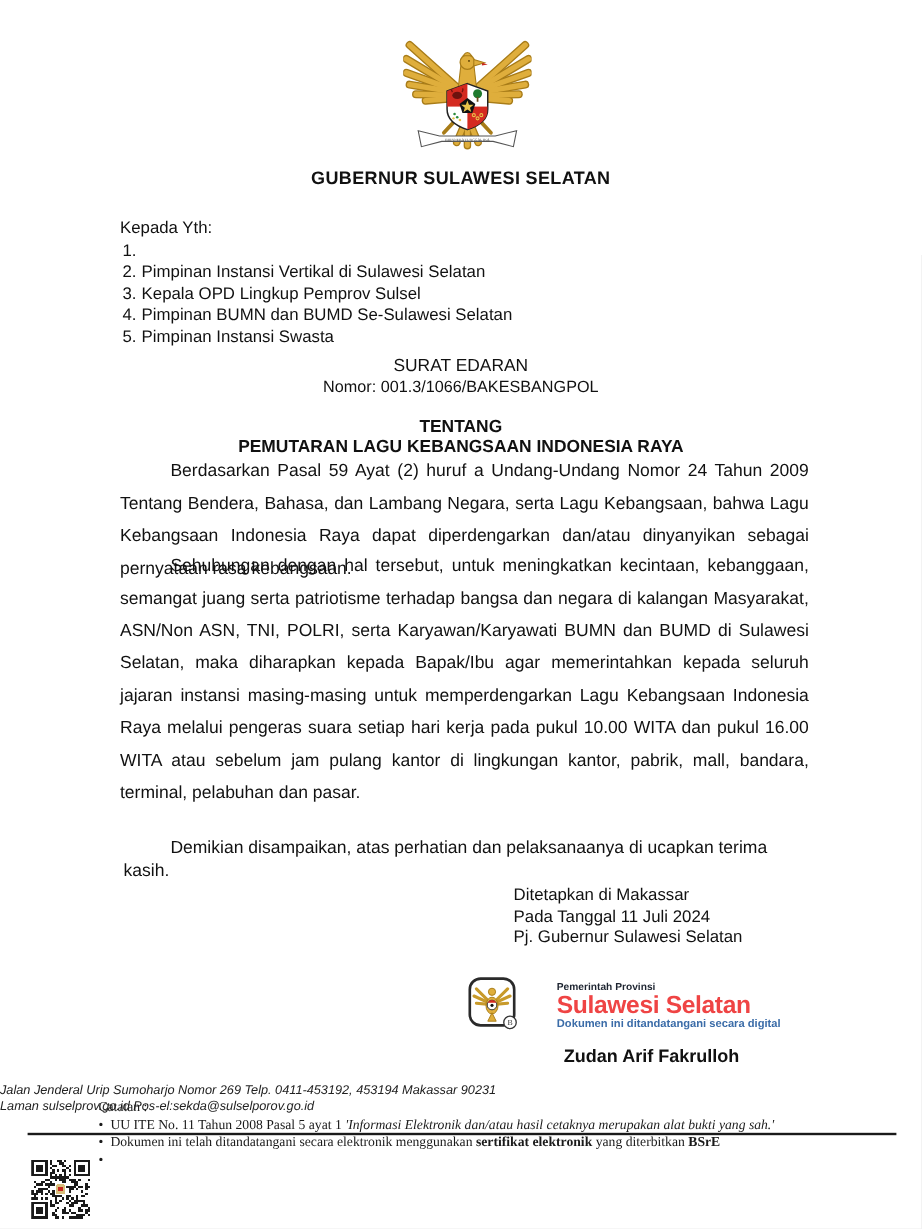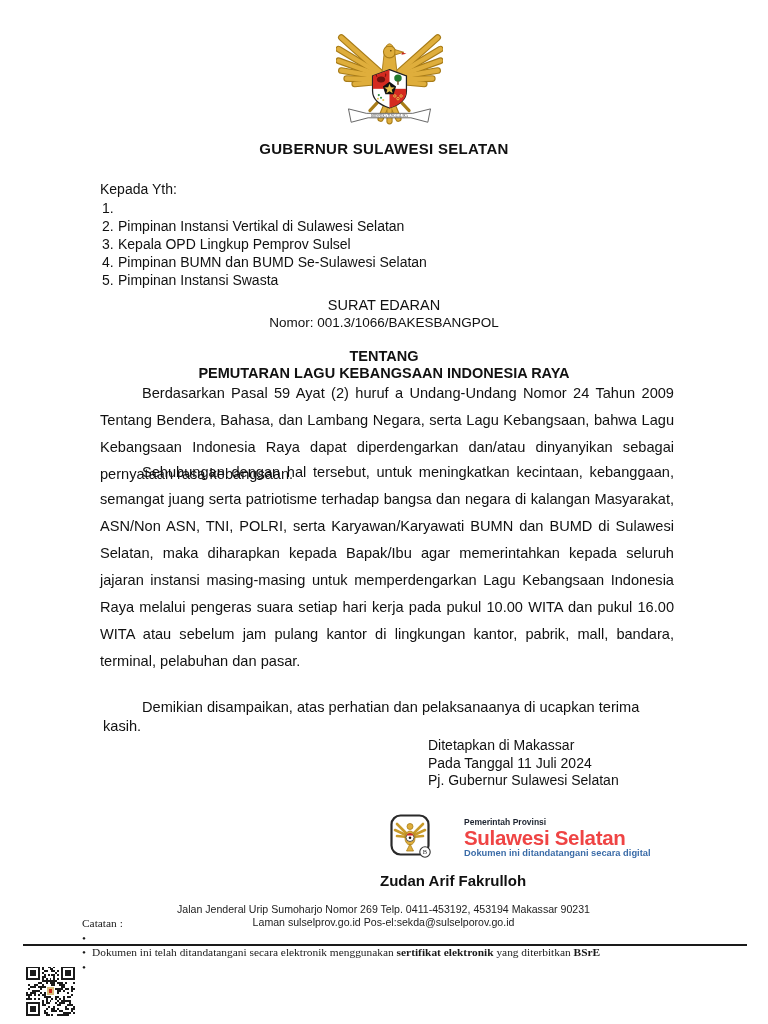--- a/index.html
+++ b/index.html
@@ -42,26 +42,26 @@
   .sig-block { left:428px; top:737px; width:300px; font-size:14px; line-height:17.5px; }
 
   .stamp { left:390px; top:814px; display:flex; align-items:flex-end;gap:19px; }
   .stamp-icon { position:relative; width:42px; height:45px; flex:0 0 auto; }
   .stamp-text { margin-left:13px; padding-top:2px; }
   .stamp-line1 { font-size:8.5px; font-weight:bold; color:#1d2430; line-height:9px; }
   .stamp-line2 { font-size:20.5px; font-weight:bold; color:#ef4444;
     line-height:21px; letter-spacing:-.3px; }
   .stamp-line3 { font-size:9.3px; font-weight:bold; line-height:11px; }
 
-  .signer-name { left:380px; top:872px; width:236px; text-align:left;
+  .signer-name { left:380px; top:872px; width:236px; text-align:right;
     font-size:15px; font-weight:bold; }
 
   
-  .address { left:0; top:903px; width:767px; text-align:center;
-    font-size:10.6px; line-height:12.5px; color:#222; }
+  .address { left:0; top:903px; width:767px; 
+    font-size:10.6px; line-height:12.5px; color:#222;font-style:italic; }
 
   .rule { left:23px; top:944px; width:724px; height:0;
     border-top:2.4px solid #1a1a1a; }
 
   
   .qr { left:26px; top:966px; width:49px; height:50px; }
   .catatan { left:82px; top:916px; width:672px;
     font-family:"Liberation Serif", serif; font-size:11.4px;
     line-height:14.7px; color:#1a1a1a; }
   .cat-bullet { display:flex; }
@@ -535,20 +535,21 @@
         <rect x="21" y="24" width="1" height="1" fill="#1a1a1a"></rect>
         <rect x="10.5" y="10.5" width="4" height="4" rx="0.6" fill="#D9BE7A"></rect>
         <rect x="11.6" y="11.6" width="1.8" height="1.8" fill="#C8281E"></rect>
       </svg>
   </div>
 
   <div class="abs catatan">
     <div>Catatan :</div>
     <div class="cat-bullet">
       <span class="b">•</span>
+      <span><span>UU ITE No. 11 Tahun 2008 Pasal 5 ayat 1 </span><span class="it">'Informasi Elektronik dan/atau hasil cetaknya merupakan alat bukti yang sah.'</span></span>
     </div>
     <div class="cat-bullet">
       <span class="b">•</span>
       <span><span>Dokumen ini telah ditandatangani secara elektronik menggunakan </span><span class="bd">sertifikat elektronik</span><span> yang diterbitkan </span><span class="bd">BSrE</span></span>
     </div>
     <div class="cat-bullet">
       <span class="b">•</span>
     </div>
   </div>
 

